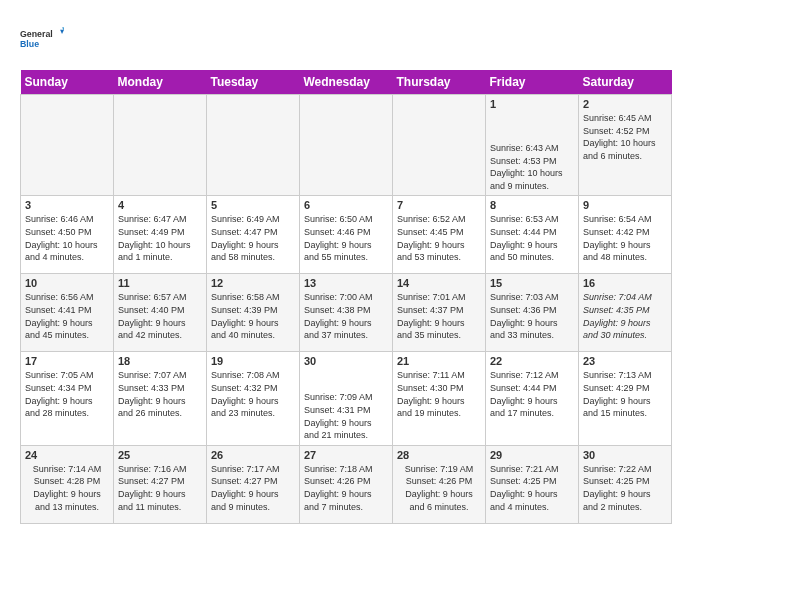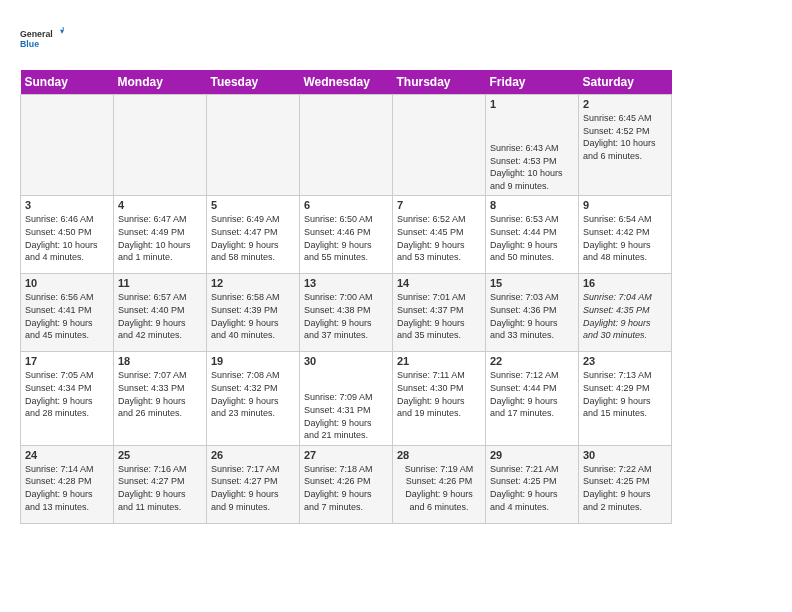--- a/index.html
+++ b/index.html
@@ -260,21 +260,21 @@
           <td>
             <span class="day-number">23</span>
             <div class="day-info" style="white-space: pre-line;">Sunrise: 7:13 AM
 Sunset: 4:29 PM
 Daylight: 9 hours and 15 minutes.</div>
           </td>
         </tr>
         <tr>
           <td>
             <span class="day-number">24</span>
-            <div class="day-info" style="white-space: pre-line;">Sunrise: 7:14 AM
+            <div class="day-info" style="white-space: pre-line; text-align: center;">Sunrise: 7:14 AM
 Sunset: 4:28 PM
 Daylight: 9 hours and 13 minutes.</div>
           </td>
           <td>
             <span class="day-number">25</span>
             <div class="day-info" style="white-space: pre-line;">Sunrise: 7:16 AM
 Sunset: 4:27 PM
 Daylight: 9 hours and 11 minutes.</div>
           </td>
           <td>

